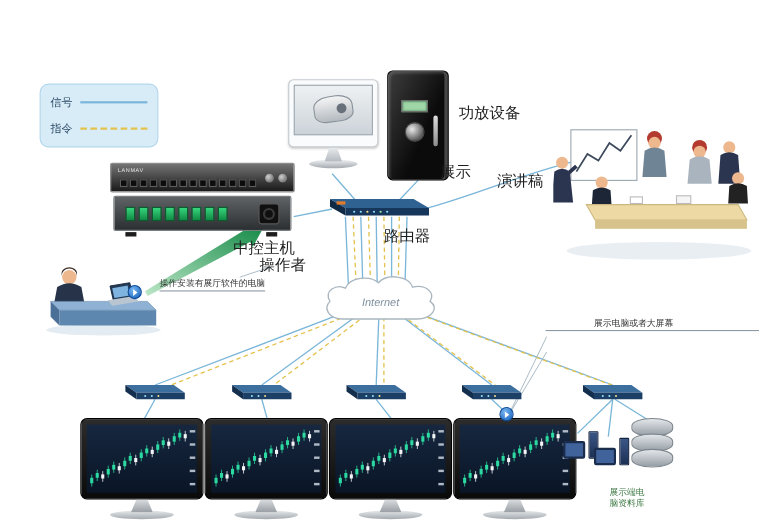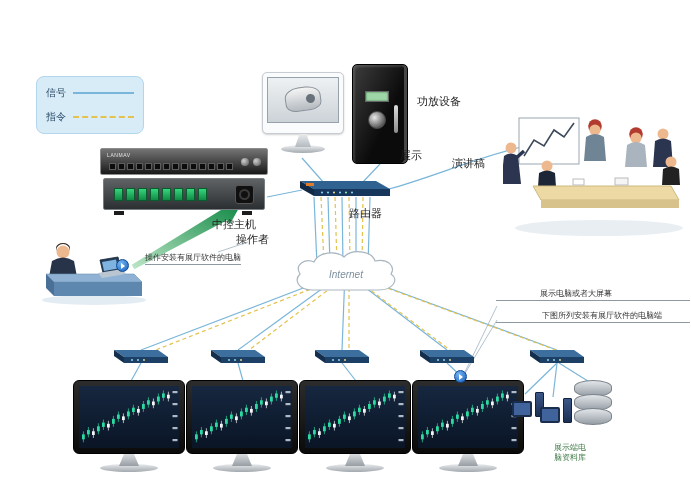--- a/index.html
+++ b/index.html
@@ -1,21 +1,21 @@
 <!DOCTYPE html>
 <html><head>
 <meta charset="utf-8">
 <title>Network Diagram</title>
 <style>
   * { margin:0; padding:0; box-sizing:border-box; }
   html,body { background:#ffffff; font-family:"Liberation Sans", sans-serif; }
   #stage { position:relative; width:691px; height:483px; background:#fff; overflow:hidden; }
 
   .abs { position:absolute; }
-  .lbl { position:absolute; font-size:11px; color:#1d1d1d; white-space:nowrap; z-index:6; }
+  .lbl { position:absolute; font-size:14px; color:#1d1d1d; white-space:nowrap; z-index:6; }
   .lbl.small { font-size:8px; color:#333; }
 
   
   #wires { position:absolute; left:0; top:0; width:691px; height:483px; z-index:1; }
   .sig { stroke:#7ab6d9; stroke-width:1.2; fill:none; }
   .cmd { stroke:#e3c24d; stroke-width:1.2; fill:none; stroke-dasharray:4 3; }
   .leader { stroke:#9fb3c0; stroke-width:0.8; fill:none; }
 
   
   .legend { left:36px; top:76px; width:108px; background:#d8ecf8; border:1px solid #b2d6ec;
@@ -293,21 +293,20 @@
       <circle cx="168" cy="56" r="5.5" fill="#eeb88e"></circle>
       <path d="M160 63 q8 -5 16 0 l1 16 l-18 0 z" fill="#222222"></path>
       <path d="M30 80 L168 80 L176 94 L38 94 Z" fill="#ecd9a4" stroke="#cdb97f"></path>
       <rect x="38" y="94" width="138" height="8" fill="#d8c28c"></rect>
       <rect x="70" y="73" width="11" height="6" fill="#ffffff" stroke="#bbbbbb"></rect>
       <rect x="112" y="72" width="13" height="7" fill="#f5f5f5" stroke="#bbbbbb"></rect>
     </svg>
   </div>
 
   <div class="lbl small note-underline display-note" style="top:288px; padding-left:44px;">展示电脑或者大屏幕</div>
-  <div class="lbl small note-underline display-note" style="top:310px; padding-left:46px;">下图所列安装有展厅软件的电脑端</div>
   <div class="abs badge" style="left:454px; top:370px;"></div>
 
   <div class="abs switch" style="left:112px;">
     <svg width="58" height="18" viewBox="0 0 58 18">
         <polygon points="2,2 46,2 56,9 12,9" fill="#3c6e9e"></polygon>
         <polygon points="12,9 56,9 56,15 12,15" fill="#1c3f66"></polygon>
         <polygon points="2,2 12,9 12,15 2,8" fill="#142f4e"></polygon>
         <circle cx="20" cy="12" r="0.9" fill="#9fe3ff"></circle>
         <circle cx="26" cy="12" r="0.9" fill="#9fe3ff"></circle>
         <circle cx="32" cy="12" r="0.9" fill="#ffe28a"></circle>

